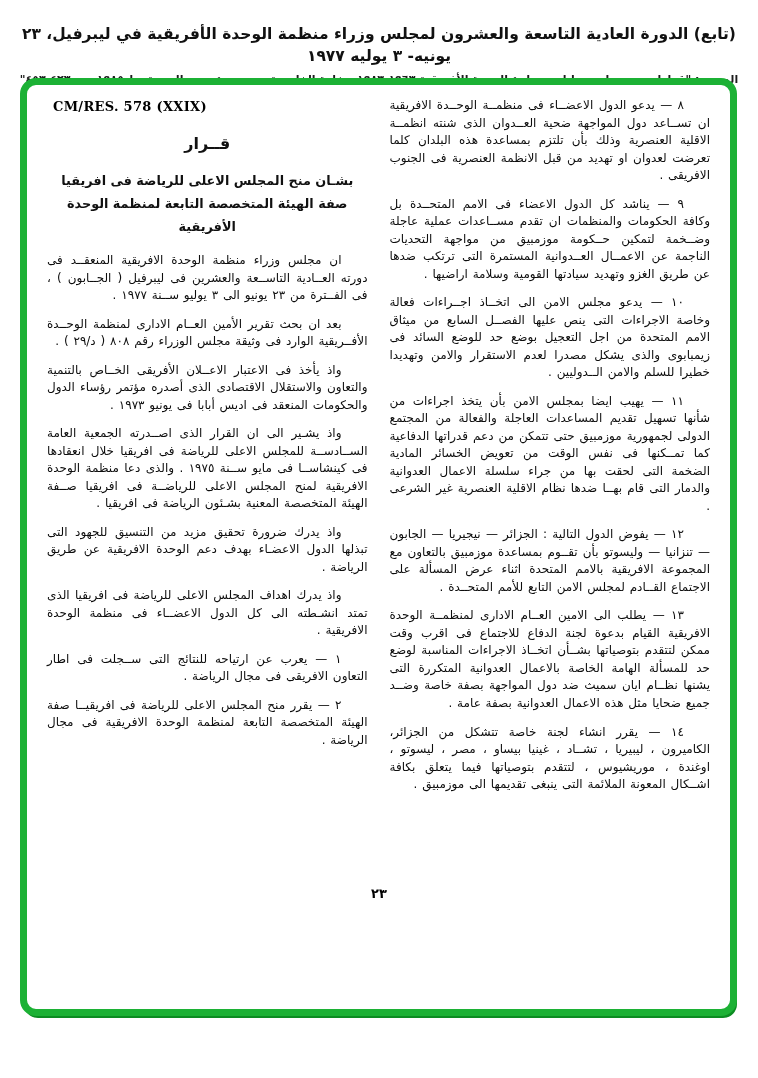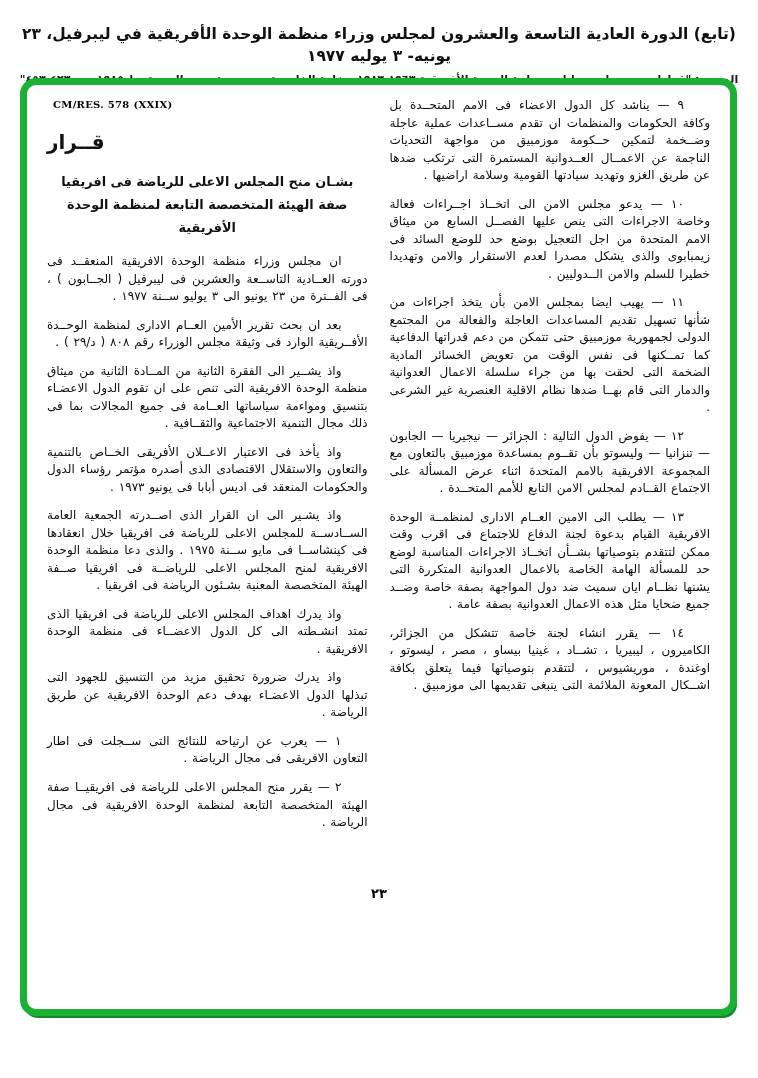--- a/index.html
+++ b/index.html
@@ -61,29 +61,29 @@
     color: #0d0d0d;
   }
   p.body.no-indent { text-indent: 0; }
 
   
   .docref {
     direction: ltr;
     text-align: left;
     font-family: "DejaVu Serif", serif;
     font-weight: bold;
-    font-size: 10px;
+    font-size: 13px;
     letter-spacing: 0.3px;
     margin: 2px 0 20px 0;
     padding-left: 6px;
     color: #000;
   }
   .res-title {
-    direction: rtl; text-align: left;
-    font-weight: bold; font-size: 20px;
+    direction: rtl; text-align: center;
+    font-weight: bold; font-size: 16px;
     margin: 0 0 16px 0;
   }
   .res-subtitle {
     direction: rtl; text-align: center;
     font-weight: bold; font-size: 12.8px;
     line-height: 1.8;
     margin: 0;
   }
   .subtitle-block { margin-bottom: 14px; }
 
@@ -104,42 +104,42 @@
 
   <div class="header">
     <div class="header-line1">(تابع) الدورة العادية التاسعة والعشرون لمجلس وزراء منظمة الوحدة الأفريقية في ليبرفيل، ٢٣ يونيه- ٣ يوليه ١٩٧٧</div>
     <div class="header-line2">المصدر: "قرارات وتوصيات وبيانات منظمة الوحدة الأفريقية ١٩٦٣-١٩٨٣، وزارة الخارجية، جمهورية مصر العربية، ط ١٩٨٥، ص ٤٢٣-٤٥٣"</div>
   </div>
 
   <div class="frame">
     <div class="columns">
 
       <div class="col">
+        <p class="body">٨ — يدعو الدول الاعضــاء فى منظمــة الوحــدة الافريقية ان تســاعد دول المواجهة ضحية العــدوان الذى شنته انظمــة الاقلية العنصرية وذلك بأن تلتزم بمساعدة هذه البلدان كلما تعرضت لعدوان او تهديد من قبل الانظمة العنصرية فى الجنوب الافريقى .</p>
         <p class="body">٩ — يناشد كل الدول الاعضاء فى الامم المتحــدة بل وكافة الحكومات والمنظمات ان تقدم مســاعدات عملية عاجلة وضــخمة لتمكين حــكومة موزمبيق من مواجهة التحديات الناجمة عن الاعمــال العــدوانية المستمرة التى ترتكب ضدها عن طريق الغزو وتهديد سيادتها القومية وسلامة اراضيها .</p>
         <p class="body">١٠ — يدعو مجلس الامن الى اتخــاذ اجــراءات فعالة وخاصة الاجراءات التى ينص عليها الفصــل السابع من ميثاق الامم المتحدة من اجل التعجيل بوضع حد للوضع السائد فى زيمبابوى والذى يشكل مصدرا لعدم الاستقرار والامن وتهديدا خطيرا للسلم والامن الــدوليين .</p>
         <p class="body">١١ — يهيب ايضا بمجلس الامن بأن يتخذ اجراءات من شأنها تسهيل تقديم المساعدات العاجلة والفعالة من المجتمع الدولى لجمهورية موزمبيق حتى تتمكن من دعم قدراتها الدفاعية كما تمــكنها فى نفس الوقت من تعويض الخسائر المادية الضخمة التى لحقت بها من جراء سلسلة الاعمال العدوانية والدمار التى قام بهــا ضدها نظام الاقلية العنصرية غير الشرعى .</p>
         <p class="body">١٢ — يفوض الدول التالية : الجزائر — نيجيريا — الجابون — تنزانيا — وليسوتو بأن تقــوم بمساعدة موزمبيق بالتعاون مع المجموعة الافريقية بالامم المتحدة اثناء عرض المسألة على الاجتماع القــادم لمجلس الامن التابع للأمم المتحــدة .</p>
         <p class="body">١٣ — يطلب الى الامين العــام الادارى لمنظمــة الوحدة الافريقية القيام بدعوة لجنة الدفاع للاجتماع فى اقرب وقت ممكن لتتقدم بتوصياتها بشــأن اتخــاذ الاجراءات المناسبة لوضع حد للمسألة الهامة الخاصة بالاعمال العدوانية المتكررة التى يشنها نظــام ايان سميث ضد دول المواجهة بصفة خاصة وضــد جميع ضحايا مثل هذه الاعمال العدوانية بصفة عامة .</p>
         <p class="body">١٤ — يقرر انشاء لجنة خاصة تتشكل من الجزائر، الكاميرون ، ليبيريا ، تشــاد ، غينيا بيساو ، مصر ، ليسوتو ، اوغندة ، موريشيوس ، لتتقدم بتوصياتها فيما يتعلق بكافة اشــكال المعونة الملائمة التى ينبغى تقديمها الى موزمبيق .</p>
       </div>
 
       <div class="col">
         <div class="docref">CM/RES. 578 (XXIX)</div>
         <div class="res-title">قــرار</div>
         <div class="subtitle-block">
           <div class="res-subtitle">بشـان منح المجلس الاعلى للرياضة فى افريقيا</div>
           <div class="res-subtitle">صفة الهيئة المتخصصة التابعة لمنظمة الوحدة الأفريقية</div>
         </div>
         <p class="body">ان مجلس وزراء منظمة الوحدة الافريقية المنعقــد فى دورته العــادية التاســعة والعشرين فى ليبرفيل ( الجــابون ) ، فى الفــترة من ٢٣ يونيو الى ٣ يوليو ســنة ١٩٧٧ .</p>
         <p class="body">بعد ان بحث تقرير الأمين العــام الادارى لمنظمة الوحــدة الأفــريقية الوارد فى وثيقة مجلس الوزراء رقم ٨٠٨ ( د/٢٩ ) .</p>
-        <p class="body">واذ يشــير الى الفقرة الثانية من المــادة الثانية من ميثاق منظمة الوحدة الافريقية التى تنص على ان تقوم الدول الاعضـاء بتنسيق ومواءمة سياساتها العــامة فى جميع المجالات بما فى ذلك مجال التنمية الاجتماعية والثقــافية .</p>
         <p class="body">واذ يأخذ فى الاعتبار الاعــلان الأفريقى الخــاص بالتنمية والتعاون والاستقلال الاقتصادى الذى أصدره مؤتمر رؤساء الدول والحكومات المنعقد فى اديس أبابا فى يونيو ١٩٧٣ .</p>
         <p class="body">واذ يشـير الى ان القرار الذى اصــدرته الجمعية العامة الســادســة للمجلس الاعلى للرياضة فى افريقيا خلال انعقادها فى كينشاســا فى مايو ســنة ١٩٧٥ . والذى دعا منظمة الوحدة الافريقية لمنح المجلس الاعلى للرياضــة فى افريقيا صــفة الهيئة المتخصصة المعنية بشـئون الرياضة فى افريقيا .</p>
+        <p class="body">واذ يدرك ضرورة تحقيق مزيد من التنسيق للجهود التى تبذلها الدول الاعضـاء بهدف دعم الوحدة الافريقية عن طريق الرياضة .</p>
         <p class="body">واذ يدرك اهداف المجلس الاعلى للرياضة فى افريقيا الذى تمتد انشـطته الى كل الدول الاعضــاء فى منظمة الوحدة الافريقية .</p>
-        <p class="body">واذ يدرك ضرورة تحقيق مزيد من التنسيق للجهود التى تبذلها الدول الاعضـاء بهدف دعم الوحدة الافريقية عن طريق الرياضة .</p>
         <p class="body">١ — يعرب عن ارتياحه للنتائج التى ســجلت فى اطار التعاون الافريقى فى مجال الرياضة .</p>
         <p class="body">٢ — يقرر منح المجلس الاعلى للرياضة فى افريقيــا صفة الهيئة المتخصصة التابعة لمنظمة الوحدة الافريقية فى مجال الرياضة .</p>
       </div>
 
     </div>
   </div>
 
   <div class="pagenum">٢٣</div>
 
 </div>

